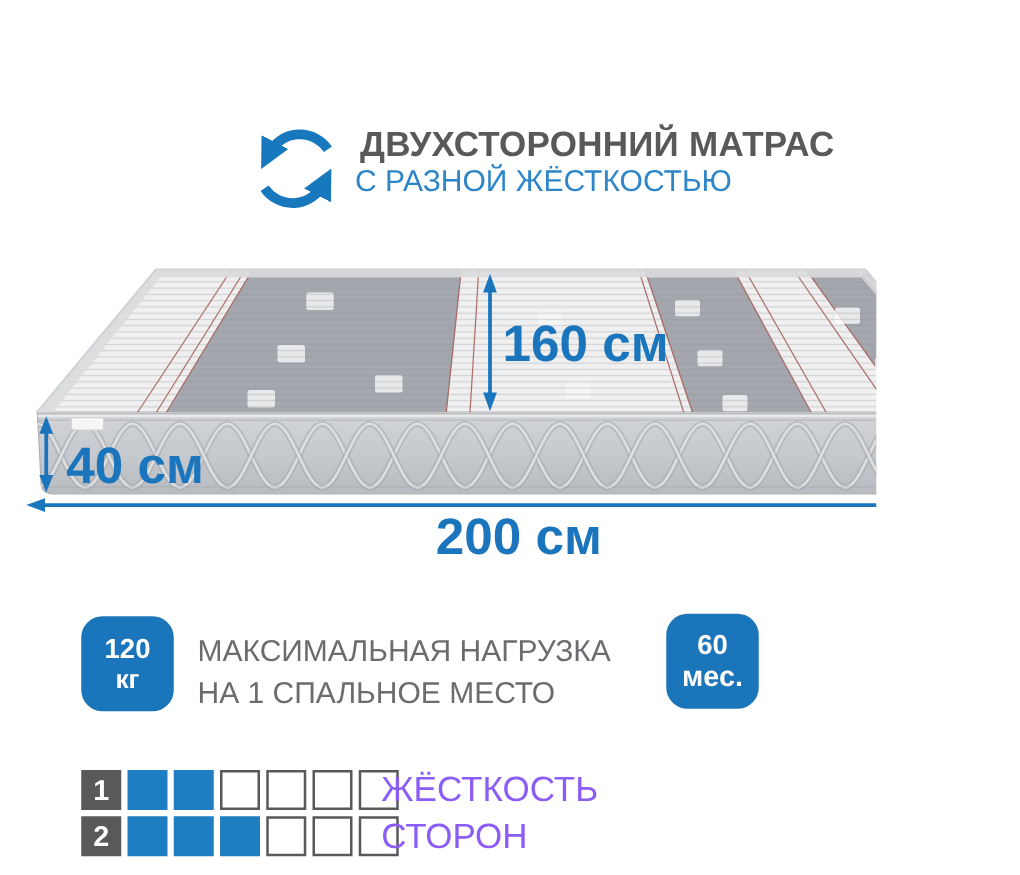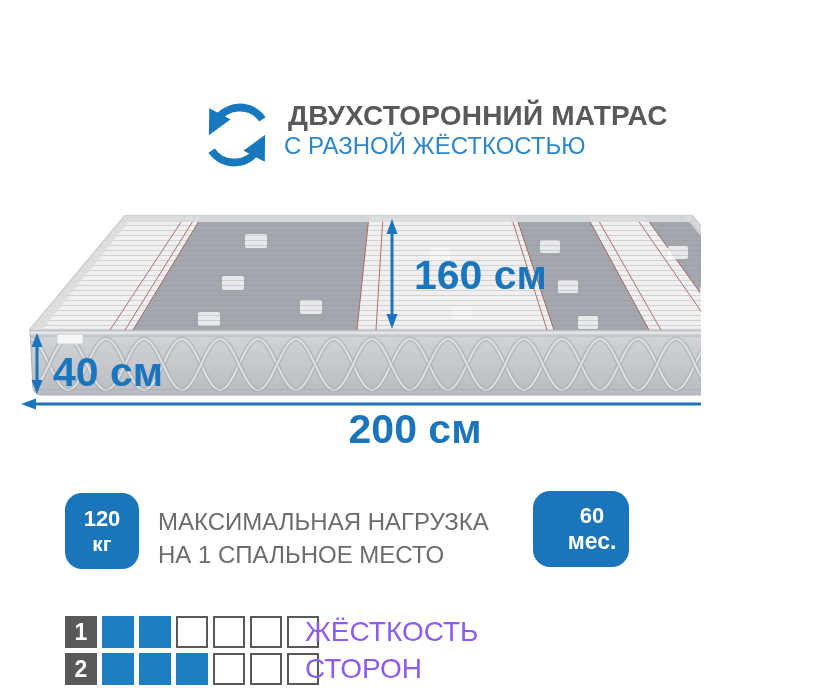--- a/index.html
+++ b/index.html
@@ -15,31 +15,31 @@
     font-size:28px;font-weight:bold;color:#58595b;letter-spacing:0.2px;white-space:nowrap;
   }
   .hdr-sub{
     position:absolute;left:284px;top:104px;width:420px;
     font-size:24px;font-weight:normal;color:#2e86c9;white-space:nowrap;
   }
   
   .mattress-svg{position:absolute;left:0;top:160px;width:816px;height:256px;}
   
   .dim{position:absolute;color:#1b75bc;font-weight:bold;font-size:41px;white-space:nowrap;}
-  .dim-160{left:414px;top:224px;}
+  .dim-160{left:402px;top:224px;}
   .dim-21{left:53px;top:321px;}
   .dim-200{left:290px;top:378px;width:250px;text-align:center;}
   
   .badge{
     position:absolute;width:74px;height:76px;border-radius:17px;background:#1b75bb;
     display:flex;flex-direction:column;align-items:center;justify-content:center;
     color:#ffffff;font-weight:bold;line-height:1;
   }
   .badge-120{left:65px;top:465px;}
-  .badge-60{left:533px;top:463px;padding-left:22px;}
+  .badge-60{left:533px;top:463px;}
   .badge .val{font-size:22px;}
   .badge .unit{font-size:21px;margin-top:3px;}
   .badge-60 .unit{font-size:23px;}
   .badge-label{
     position:absolute;color:#6b6c6f;font-size:24px;line-height:33px;white-space:nowrap;
   }
   .badge-label-120{left:158px;top:477px;}
   .badge-label-60{left:628px;top:487px;}
   
   .firm{position:absolute;left:65px;top:588px;}

